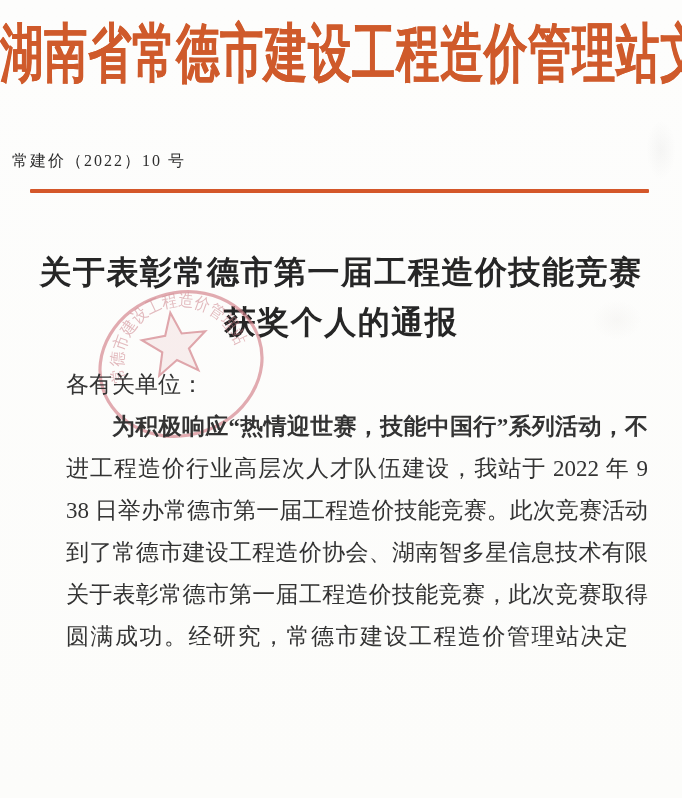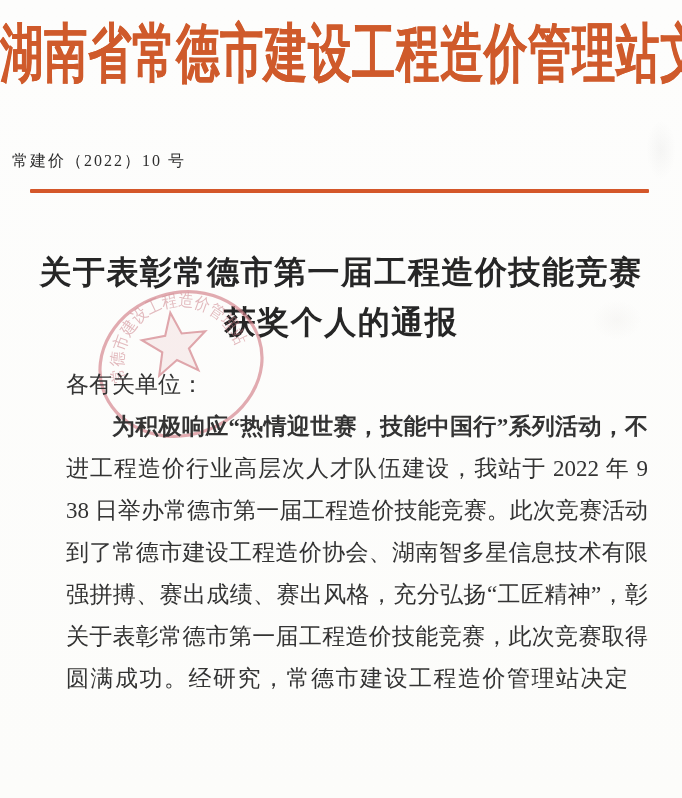--- a/index.html
+++ b/index.html
@@ -133,21 +133,20 @@
     </g>
     <path transform="translate(87,62) scale(1.05) rotate(-8)" d="M0,-32 L7.9,-10.9 L30.4,-9.9 L12.8,4.2 L18.8,25.9 L0,13.5 L-18.8,25.9 L-12.8,4.2 L-30.4,-9.9 L-7.9,-10.9 Z" fill="rgba(214,130,138,0.16)" stroke="#d4858d" stroke-width="2" opacity="0.85"></path>
   </svg>
 
   <div class="body-text">
     <div class="bline">各有关单位：</div>
     <div class="bline just indent">为积极响应“热情迎世赛，技能中国行”系列活动，不</div>
     <div class="bline just">进工程造价行业高层次人才队伍建设，我站于 2022 年 9 月</div>
     <div class="bline just">38 日举办常德市第一届工程造价技能竞赛。此次竞赛活动得</div>
     <div class="bline just">到了常德市建设工程造价协会、湖南智多星信息技术有限公</div>
-    <div class="bline just">强拼搏、赛出成绩、赛出风格，充分弘扬“工匠精神”，彰</div>
     <div class="bline just">关于表彰常德市第一届工程造价技能竞赛，此次竞赛取得</div>
     <div class="bline last-line">圆满成功。经研究，常德市建设工程造价管理站决定对在</div>
   </div>
 
   <div class="smudge-a"></div>
   <div class="smudge-b"></div>
 
 </div>
 
 </body></html>

